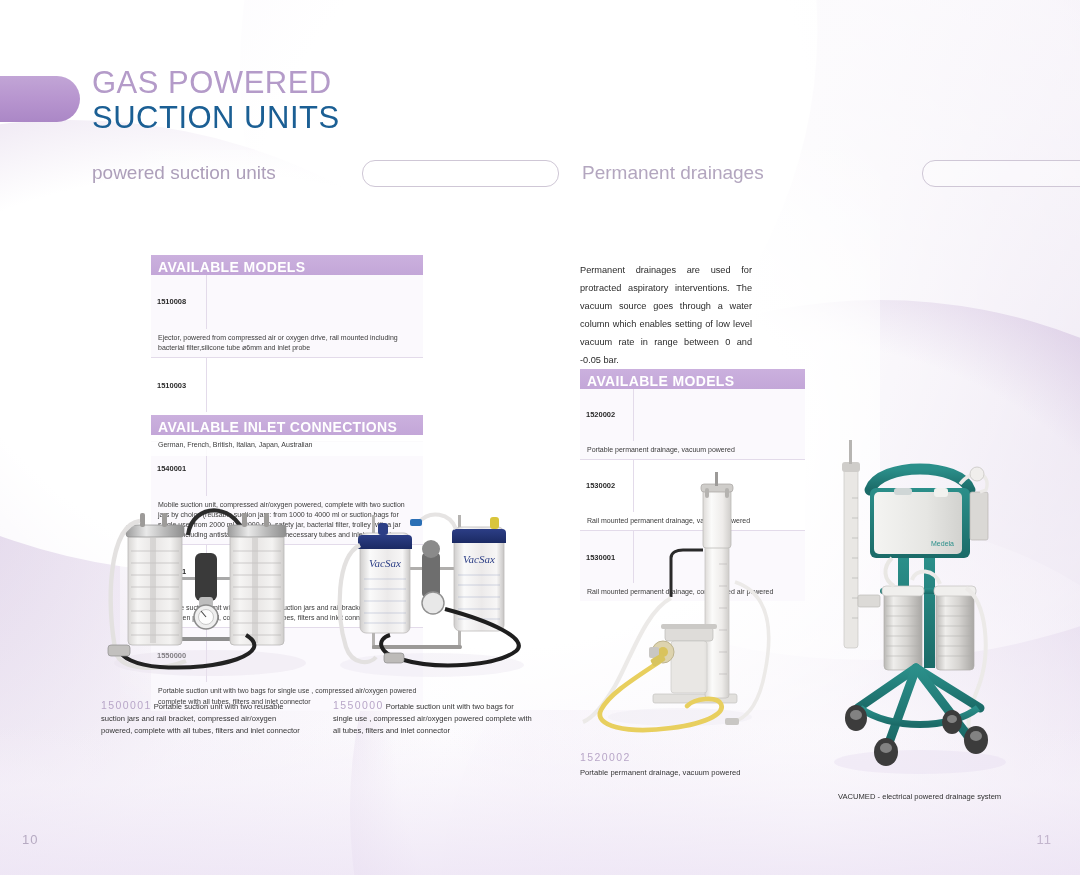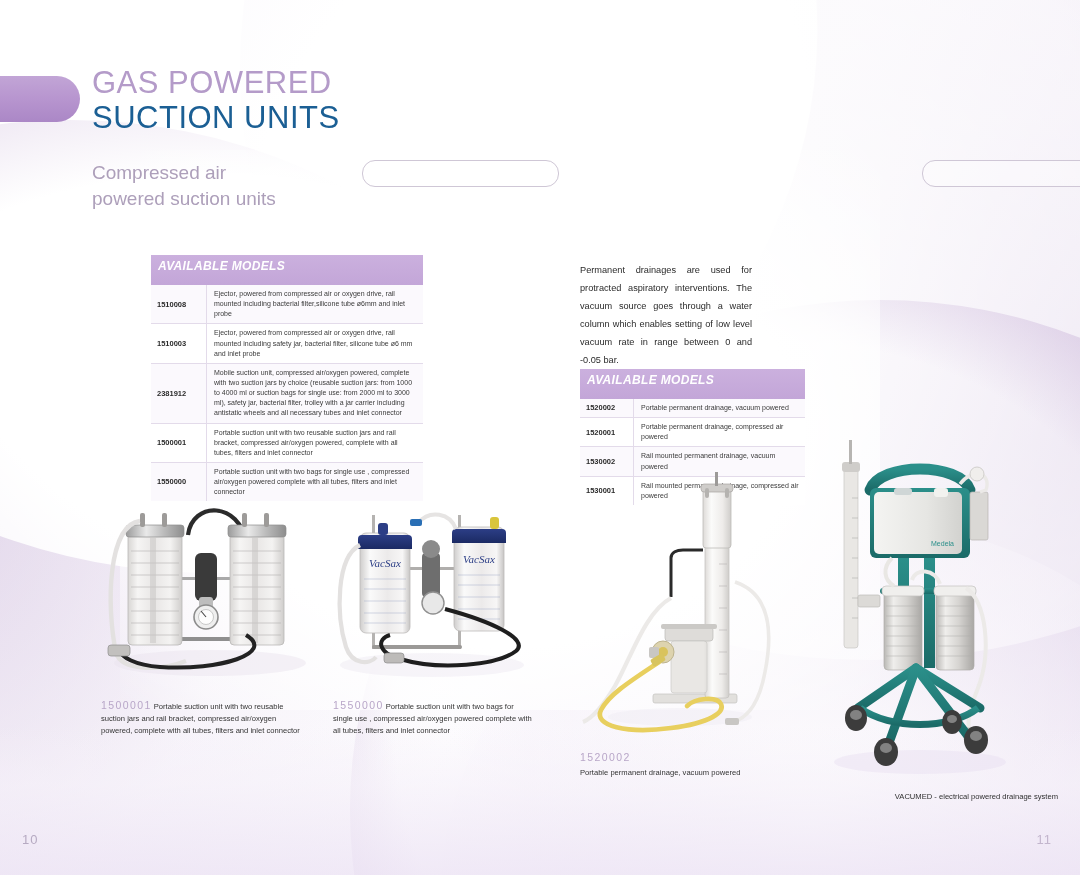--- a/index.html
+++ b/index.html
@@ -129,31 +129,31 @@
   .pill-right { left: 922px; top: 160px; width: 200px; }
 
   
   .table {
     position: absolute;
     background: rgba(255,255,255,0.55);
   }
   .tbl-head {
     background: linear-gradient(180deg, #cbb0de 0%, #c3a6d8 100%);
     color: #ffffff;
-    font-size: 12px;
+    font-size: 14px;
     font-weight: bold;
     letter-spacing: 0.35px;
-    padding: 4px 7px 12px 7px;
+    padding: 4px 7px 0 7px;
     text-transform: uppercase;
-    font-style: italic;
   }
   .trow {
     display: flex;
     border-bottom: 1px solid #e3dbea;
     background: rgba(255,255,255,0.6);
+    flex-direction: column;
   }
   .trow:nth-child(even) { background: rgba(250,247,252,0.75); }
   .trow:last-child { border-bottom: none; }
   .tcode {
     width: 46px;
     flex: 0 0 46px;
     font-size: 7.5px;
     font-weight: bold;
     color: #2b2b2b;
     padding: 4px 3px 4px 6px;
@@ -208,21 +208,21 @@
     font-size: 10.5px;
     letter-spacing: 1.4px;
     font-weight: 400;
   }
   #cap-1500001 { left: 101px; top: 697px; width: 205px; }
   #cap-1550000 { left: 333px; top: 697px; width: 200px; }
   #cap-1520002 { left: 580px; top: 749px; width: 220px; }
   #cap-1520002 .code { display: block; margin-bottom: 2px; }
   #cap-vacumed {
     left: 838px; top: 791px; width: 220px;
-    font-size: 7.6px; color: #2f2f2f; text-align: right;
+    font-size: 7.6px; color: #2f2f2f;
   }
 
   
   .pageno {
     position: absolute;
     bottom: 28px;
     font-size: 13px;
     color: #b6aac2;
     letter-spacing: 1px;
     margin-top: 34px;
@@ -250,63 +250,63 @@
   <div class="white-core"></div>
 
   <div class="tab"></div>
 
   <div class="title-block">
     <div class="title-1">GAS POWERED</div>
     <div class="title-2">SUCTION UNITS</div>
   </div>
 
   <div class="sub-left">
-    <div>Compressed air</div>
     <div>powered suction units</div>
   </div>
+  <div class="sub-right">Permanent drainages</div>
 
   <div class="pill pill-left"></div>
   <div class="pill pill-right"></div>
 
   <div class="table" id="models-left">
     <div class="tbl-head">AVAILABLE MODELS</div>
     <div class="trow">
       <div class="tcode">1510008</div>
       <div class="tdesc">Ejector, powered from compressed air or oxygen drive, rail mounted including bacterial filter,silicone tube ø6mm and inlet probe</div>
     </div>
     <div class="trow">
       <div class="tcode">1510003</div>
       <div class="tdesc">Ejector, powered from compressed air or oxygen drive, rail mounted including safety jar, bacterial filter, silicone tube ø6 mm and inlet probe</div>
     </div>
     <div class="trow">
-      <div class="tcode">2381912</div>
+      <div class="tcode">1540001</div>
       <div class="tdesc">Mobile suction unit, compressed air/oxygen powered, complete with two suction jars by choice (reusable suction jars: from 1000 to 4000 ml or suction bags for single use: from 2000 ml to 3000 ml), safety jar, bacterial filter, trolley with a jar carrier including antistatic wheels and all necessary tubes and inlet connector</div>
     </div>
     <div class="trow">
       <div class="tcode">1500001</div>
       <div class="tdesc">Portable suction unit with two reusable suction jars and rail bracket, compressed air/oxygen powered, complete with all tubes, filters and inlet connector</div>
     </div>
     <div class="trow">
       <div class="tcode">1550000</div>
       <div class="tdesc">Portable suction unit with two bags for single use , compressed air/oxygen powered complete with all tubes, filters and inlet connector</div>
     </div>
   </div>
 
+  <div class="table" id="inlet-left">
+    <div class="tbl-head">AVAILABLE INLET CONNECTIONS</div>
+    <div class="plain">German, French, British, Italian, Japan, Australian</div>
+  </div>
 
   <div class="para">Permanent drainages are used for protracted aspiratory interventions. The vacuum source goes through a water column which enables setting of low level vacuum rate in range between 0 and -0.05 bar.</div>
 
   <div class="table" id="models-right">
     <div class="tbl-head">AVAILABLE MODELS</div>
     <div class="trow">
       <div class="tcode">1520002</div>
       <div class="tdesc">Portable permanent drainage, vacuum powered</div>
-    </div>
-    <div class="trow">
-      <div class="tcode">1520001</div>
-      <div class="tdesc">Portable permanent drainage, compressed air powered</div>
     </div>
     <div class="trow">
       <div class="tcode">1530002</div>
       <div class="tdesc">Rail mounted permanent drainage, vacuum powered</div>
     </div>
     <div class="trow">
       <div class="tcode">1530001</div>
       <div class="tdesc">Rail mounted permanent drainage, compressed air powered</div>
     </div>
   </div>

